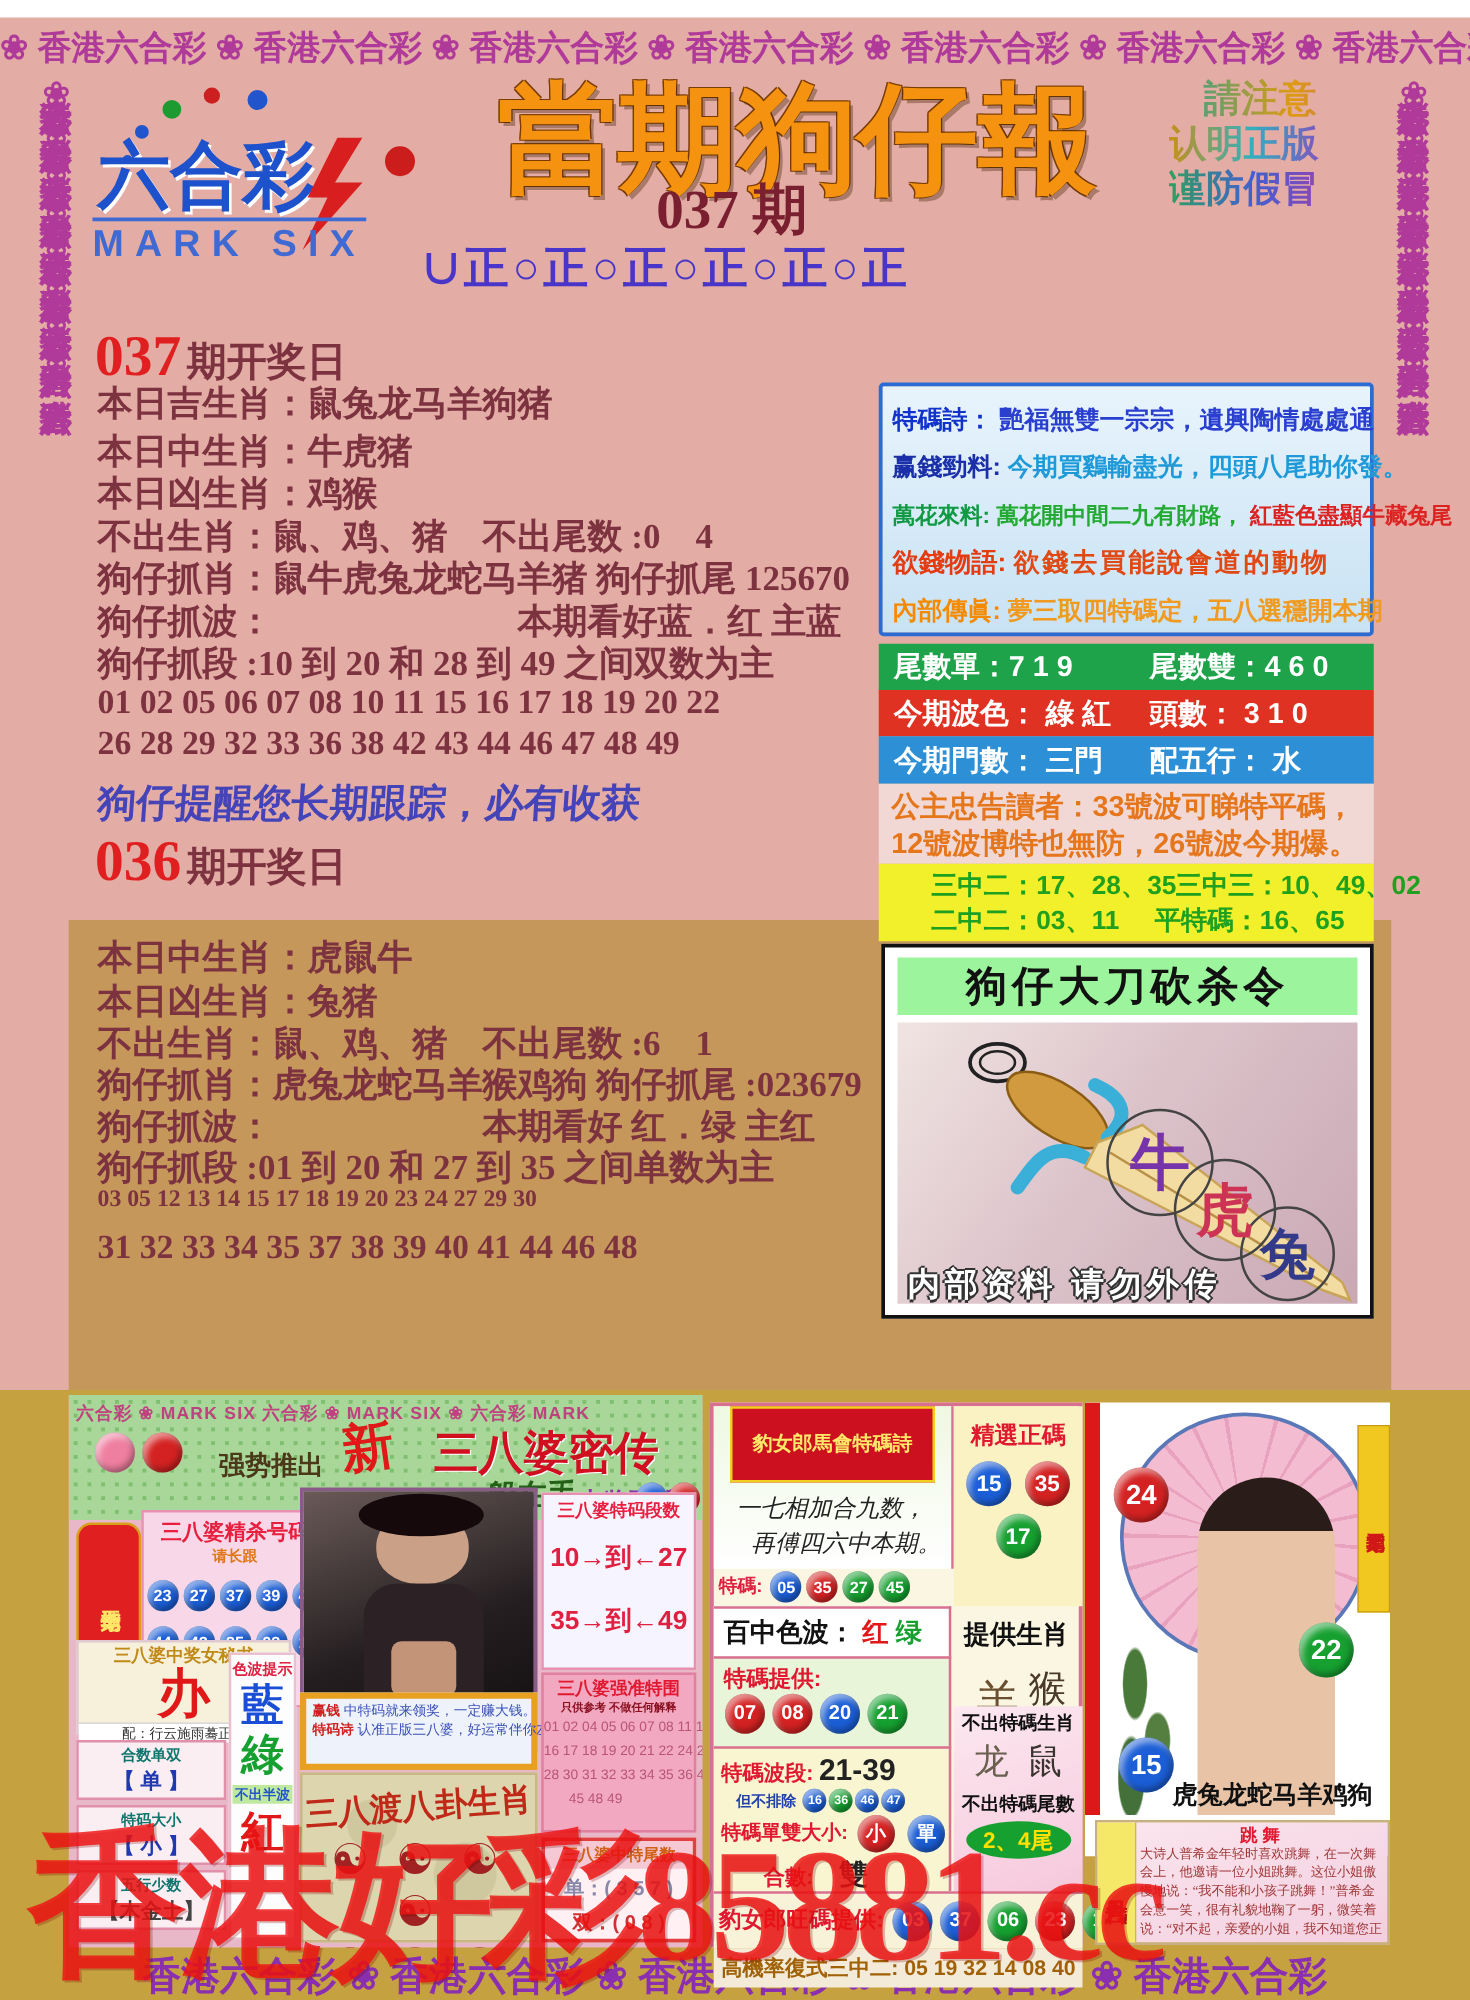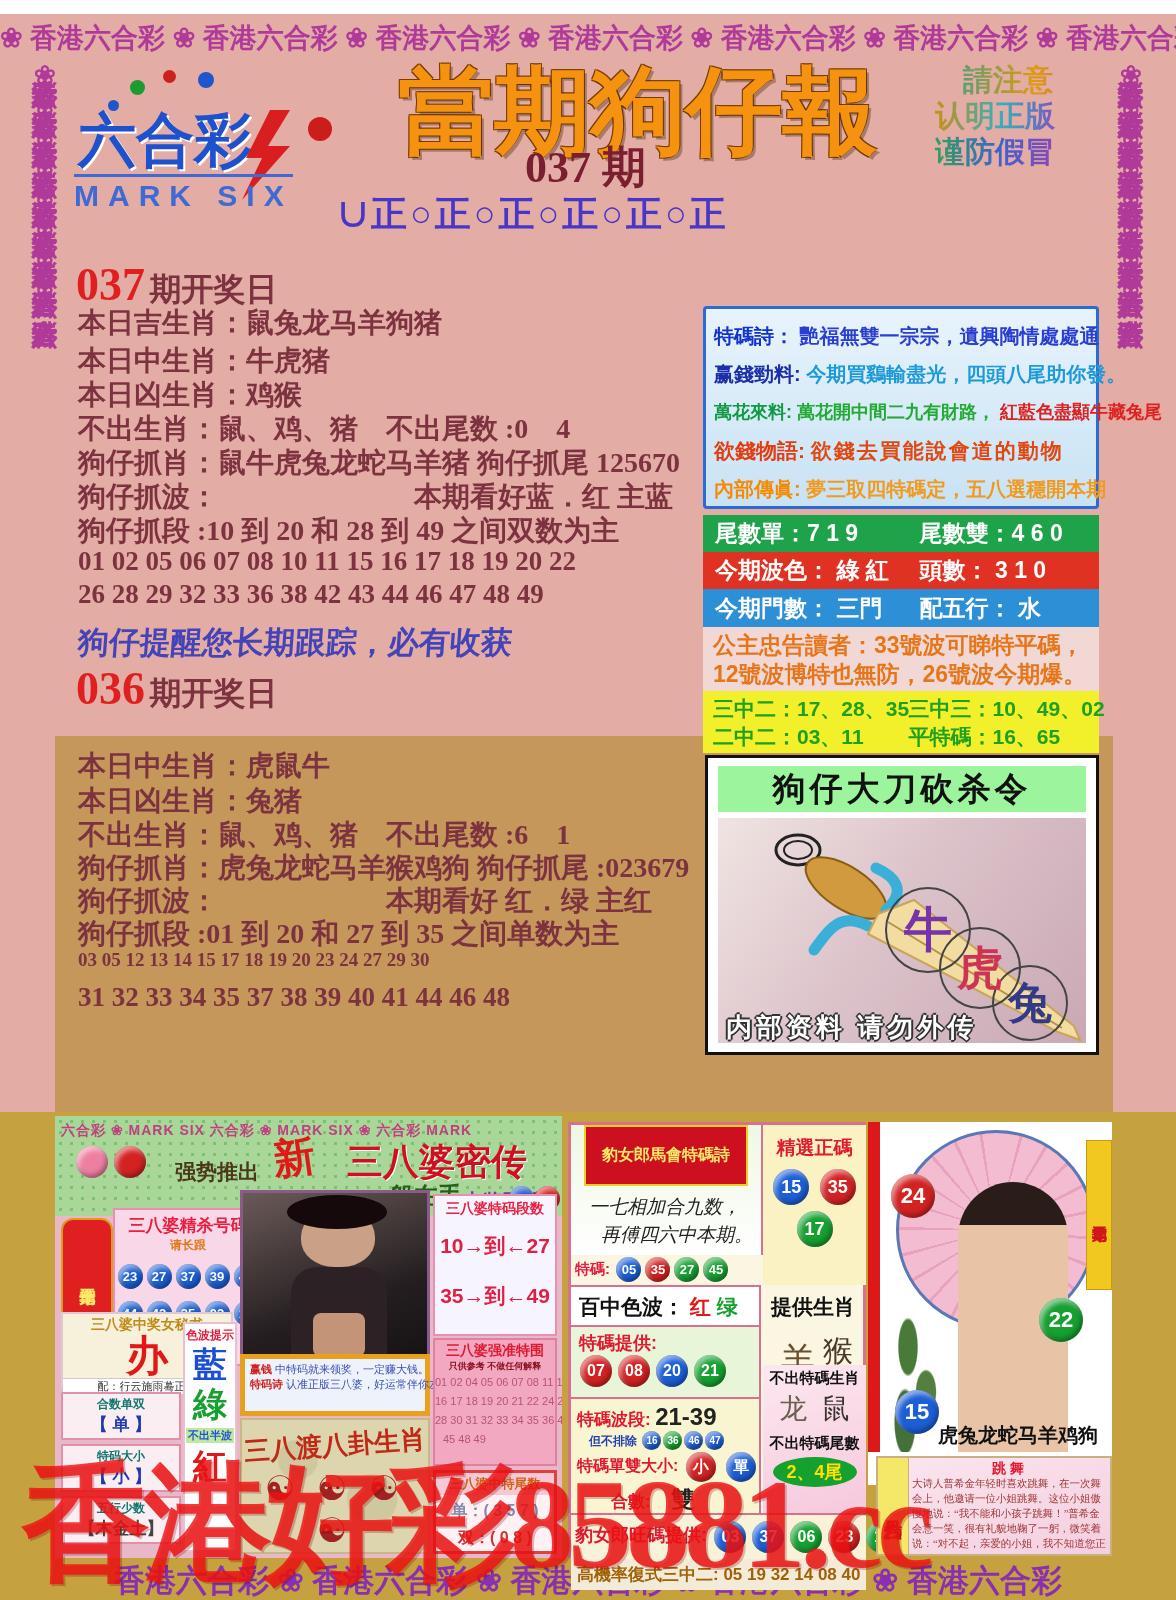--- a/index.html
+++ b/index.html
@@ -23,21 +23,21 @@
   
   .gradtxt{font-weight:bold;font-size:30px;line-height:36px;
            -webkit-background-clip:text;background-clip:text;color:transparent;white-space:nowrap;}
   .n1{background-image:linear-gradient(90deg,#2aa198,#e09a10,#8a4fd0);}
   .n2{background-image:linear-gradient(90deg,#c89018,#30b0c0,#9040c0,#d0a020);}
   .n3{background-image:linear-gradient(90deg,#30a060,#4060d0,#a040b0,#4090c0);}
   
   .srow{display:flex;align-items:center;color:#fff;font-weight:bold;font-size:23px;padding:0 12px;white-space:nowrap;}
   .srow .c1{width:55%;} .srow .c2{width:45%;}
   .yrow{display:flex;color:#1fa01f;font-weight:bold;font-size:21px;padding:0 10px;white-space:nowrap;}
-  .yrow .c1{width:52%;} .yrow .c2{width:48%;}
+  .yrow .c1{width:52%;margin-left:32px;} .yrow .c2{width:48%;}
   .goldbox{background:#fbeef2;border:2px solid #e090a8;margin-bottom:4px;text-align:center;padding:2px 0;}
   .goldbox .lab{font-size:12px;color:#0f766e;font-weight:bold;}
   .goldbox .val{font-size:17px;color:#2038b0;font-weight:bold;}
   .dotted-green{background-color:#a9d79a;
     background-image:radial-gradient(#7fbf6f 22%, rgba(0,0,0,0) 23%);background-size:11px 11px;}
   .outline-w{color:#fff;text-shadow:-2px 0 #333,2px 0 #333,0 -2px #333,0 2px #333,-1px -1px #333,1px 1px #333;}
 </style>
 </head>
 <body>
 
@@ -270,21 +270,21 @@
       <div style="font-size:34px;color:#a02222;letter-spacing:6px;line-height:42px;margin-top:4px;">☯ ☯ ☯ ☯</div>
       <div style="font-size:34px;color:#a02222;letter-spacing:6px;line-height:40px;">☯ ☯ ☯ ☯</div>
     </div>
 
     <div class="abs" style="left:378px;top:222px;width:124px;height:128px;background:#f2a8c0;border:2px solid #e080a0;box-sizing:border-box;text-align:center;">
       <div style="font-size:14px;font-weight:bold;color:#e01830;margin-top:2px;">三八婆强准特围</div>
       <div style="font-size:9px;font-weight:bold;color:#8a1020;">只供参考 不做任何解释</div>
       <div class="nowrap" style="font-size:11px;color:#b85575;line-height:19px;">01 02 04 05 06 07 08 11 14 15</div>
       <div class="nowrap" style="font-size:11px;color:#b85575;line-height:19px;">16 17 18 19 20 21 22 24 25 26</div>
       <div class="nowrap" style="font-size:11px;color:#b85575;line-height:19px;">28 30 31 32 33 34 35 36 41 43</div>
-      <div class="nowrap" style="font-size:11px;color:#b85575;line-height:19px;text-align:left;padding-left:8px;">45 48 49</div>
+      <div class="nowrap" style="font-size:11px;color:#b85575;line-height:19px;text-align:left;padding-left:20px;">45 48 49</div>
     </div>
 
     <div class="abs" style="left:378px;top:354px;width:124px;height:84px;background:#fff0f4;border:3px solid #e04040;box-sizing:border-box;text-align:center;">
       <div style="font-size:13px;font-weight:bold;color:#d06018;background:#f6c8d4;padding:2px 0;">三八婆中特尾数</div>
       <div style="font-size:16px;font-weight:bold;color:#8888aa;margin-top:6px;">单：( 3 5 7 )</div>
       <div style="font-size:16px;font-weight:bold;color:#cc3333;margin-top:6px;">双：( 0 8 )</div>
     </div>
   </div>
 
   <div class="abs" style="left:568px;top:1122px;width:298px;height:436px;background:#fbf6e2;border:3px solid #d87090;box-sizing:border-box;">

